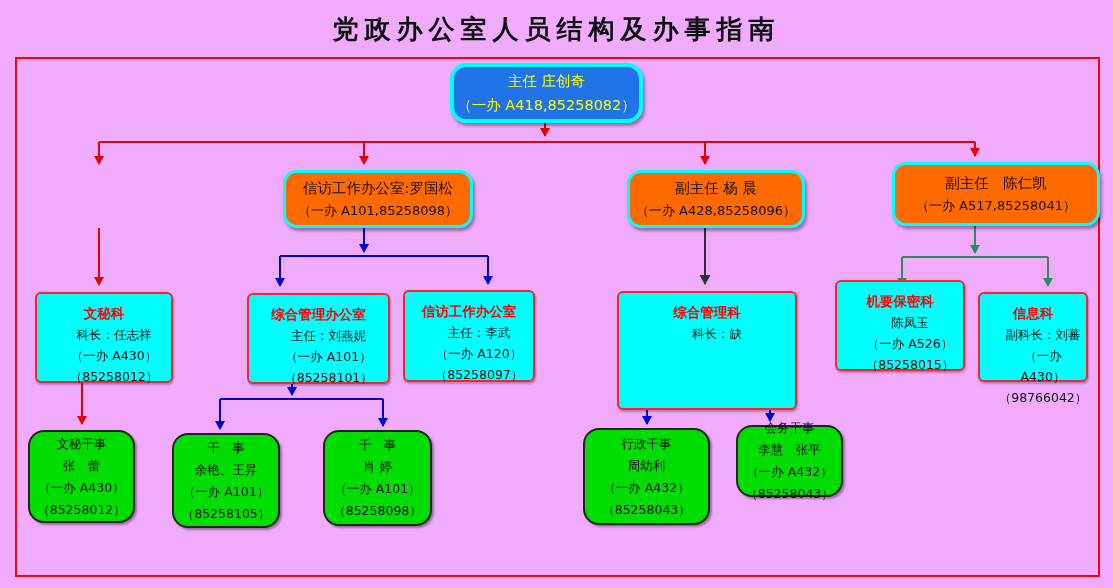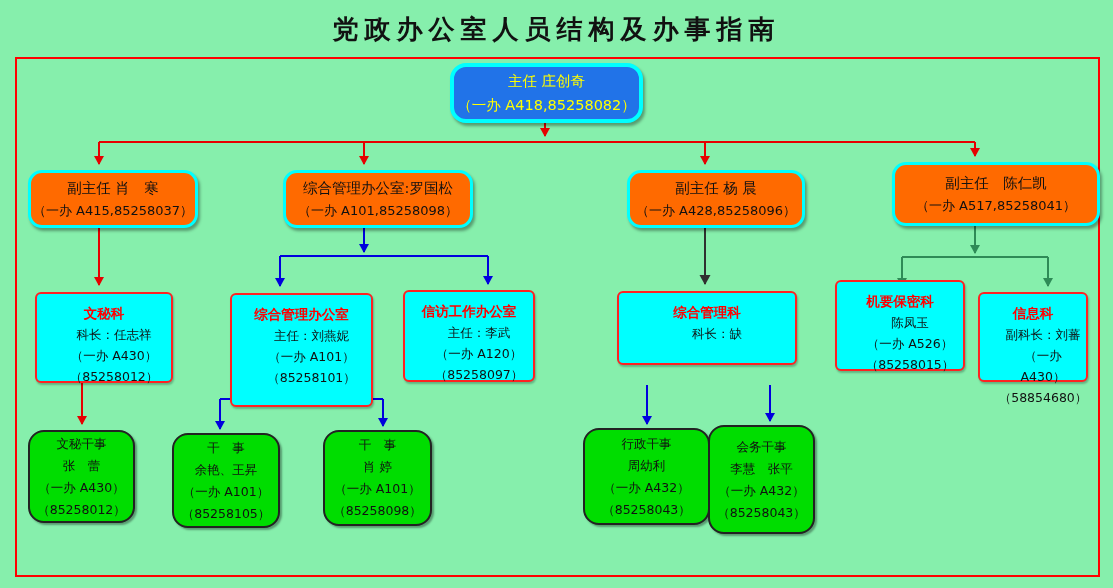--- a/index.html
+++ b/index.html
@@ -1,17 +1,17 @@
 <!DOCTYPE html>
 <html><head>
 <meta charset="utf-8">
 <style>
   html,body{margin:0;padding:0;background:#ffffff;}
   #stage{
-    position:relative;width:1113px;height:588px;background:#86efac;overflow:hidden;
+    position:relative;width:1113px;height:588px;background:#f0abfc;overflow:hidden;
     font-family:"DejaVu Sans",sans-serif;
   }
   #chart-title{
     position:absolute;top:12px;left:0;width:100%;text-align:center;
     font-family:"DejaVu Serif",serif;font-weight:bold;font-size:26px;color:#111;
     letter-spacing:6px;
   }
   #outer-frame{
     position:absolute;left:15px;top:57px;width:1081px;height:516px;
     border:2px solid #ff0000;background:transparent;
@@ -98,70 +98,66 @@
     <line x1="902" y1="257" x2="1048" y2="257" stroke-width="2" stroke="#2e8b57"></line>
     <line x1="902" y1="257" x2="902" y2="286" stroke-width="2" marker-end="url(#ar-green)" stroke="#2e8b57"></line>
     <line x1="1048" y1="257" x2="1048" y2="286" stroke-width="2" marker-end="url(#ar-green)" stroke="#2e8b57"></line>
   </svg>
 
   <div class="node lv1" style="left:450px;top:63px;width:193px;height:60px">
     <div class="ln">主任 庄创奇</div>
     <div class="ln">（一办 A418,85258082）</div>
   </div>
 
-  <div class="node lv2" style="left:28px;top:170px;width:170px;height:58px">
-    <div class="ln1">副主任 肖　寒</div>
-    <div class="ln2">（一办 A415,85258037）</div>
-  </div>
   <div class="node lv2" style="left:283px;top:170px;width:190px;height:58px">
-    <div class="ln1">综合管理办公室:罗国松</div>
+    <div class="ln1">信访工作办公室:罗国松</div>
     <div class="ln2">（一办 A101,85258098）</div>
   </div>
   <div class="node lv2" style="left:627px;top:170px;width:178px;height:58px">
     <div class="ln1">副主任 杨 晨</div>
     <div class="ln2">（一办 A428,85258096）</div>
   </div>
   <div class="node lv2" style="left:892px;top:162px;width:208px;height:64px">
     <div class="ln1">副主任　陈仁凯</div>
     <div class="ln2">（一办 A517,85258041）</div>
   </div>
 
   <div class="node lv3" style="left:35px;top:292px;width:138px;height:91px">
     <div class="ttl">文秘科</div>
     <div class="ln">科长：任志祥</div>
     <div class="ln">（一办 A430）</div>
     <div class="ln">（85258012）</div>
   </div>
-  <div class="node lv3" style="left:230px;top:293px;width:143px;height:114px">
+  <div class="node lv3" style="left:247px;top:293px;width:143px;height:91px">
     <div class="ttl">综合管理办公室</div>
     <div class="ln">主任：刘燕妮</div>
     <div class="ln">（一办 A101）</div>
     <div class="ln">（85258101）</div>
   </div>
   <div class="node lv3" style="left:403px;top:290px;width:132px;height:92px">
     <div class="ttl">信访工作办公室</div>
     <div class="ln">主任：李武</div>
     <div class="ln">（一办 A120）</div>
     <div class="ln">（85258097）</div>
   </div>
-  <div class="node lv3" style="left:617px;top:291px;width:180px;height:74px">
+  <div class="node lv3" style="left:617px;top:291px;width:180px;height:119px">
     <div class="ttl">综合管理科</div>
     <div class="ln">科长：缺</div>
   </div>
   <div class="node lv3" style="left:835px;top:280px;width:130px;height:91px">
     <div class="ttl">机要保密科</div>
     <div class="ln">陈凤玉</div>
     <div class="ln">（一办 A526）</div>
     <div class="ln">（85258015）</div>
   </div>
   <div class="node lv3" style="left:978px;top:292px;width:110px;height:90px">
     <div class="ttl">信息科</div>
     <div class="ln">副科长：刘蕃</div>
     <div class="ln">（一办 A430）</div>
-    <div class="ln">（58854680）</div>
+    <div class="ln">（98766042）</div>
   </div>
 
   <div class="node lv4" style="left:28px;top:430px;width:107px;height:93px">
     <div class="ln">文秘干事</div>
     <div class="ln">张　蕾</div>
     <div class="ln">（一办 A430）</div>
     <div class="ln">（85258012）</div>
   </div>
   <div class="node lv4" style="left:172px;top:433px;width:108px;height:95px">
     <div class="ln">干　事</div>
@@ -174,20 +170,20 @@
     <div class="ln">肖 婷</div>
     <div class="ln">（一办 A101）</div>
     <div class="ln">（85258098）</div>
   </div>
   <div class="node lv4" style="left:583px;top:428px;width:127px;height:97px">
     <div class="ln">行政干事</div>
     <div class="ln">周幼利</div>
     <div class="ln">（一办 A432）</div>
     <div class="ln">（85258043）</div>
   </div>
-  <div class="node lv4" style="left:708px;top:425px;width:107px;height:109px">
+  <div class="node lv4" style="left:736px;top:425px;width:107px;height:72px">
     <div class="ln">会务干事</div>
     <div class="ln">李慧　张平</div>
     <div class="ln">（一办 A432）</div>
     <div class="ln">（85258043）</div>
   </div>
 
 </div>
 
 </body></html>

